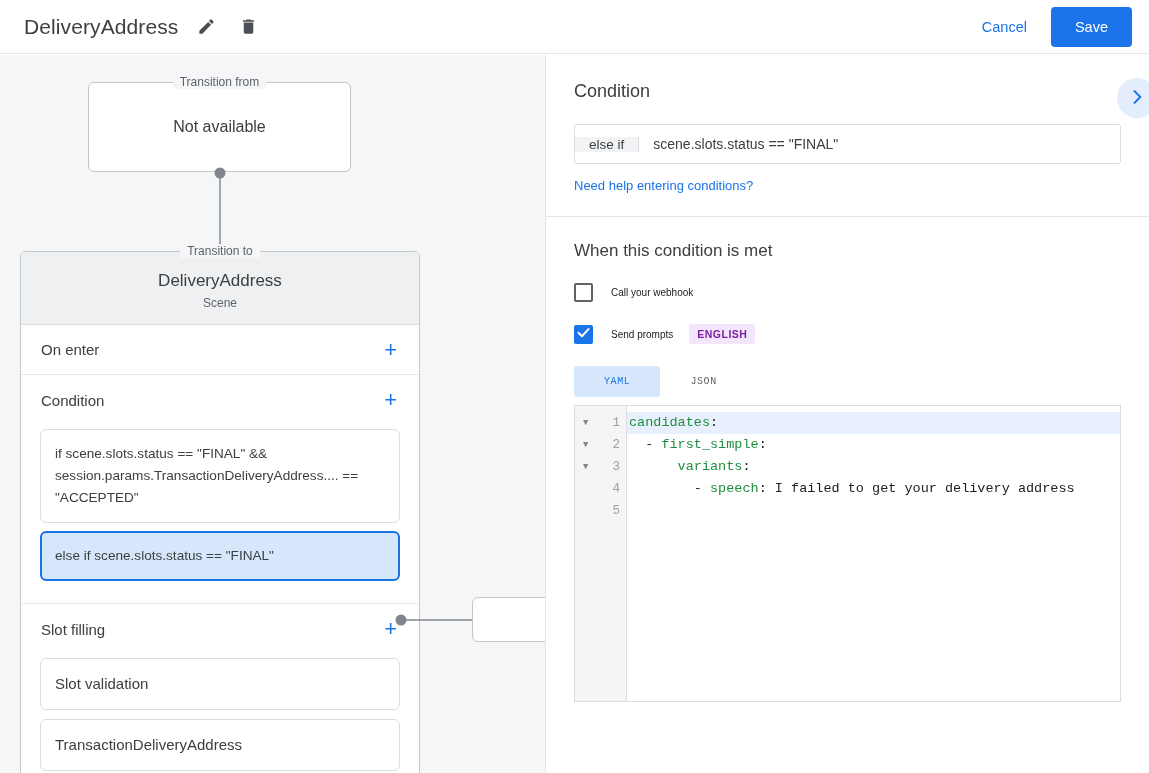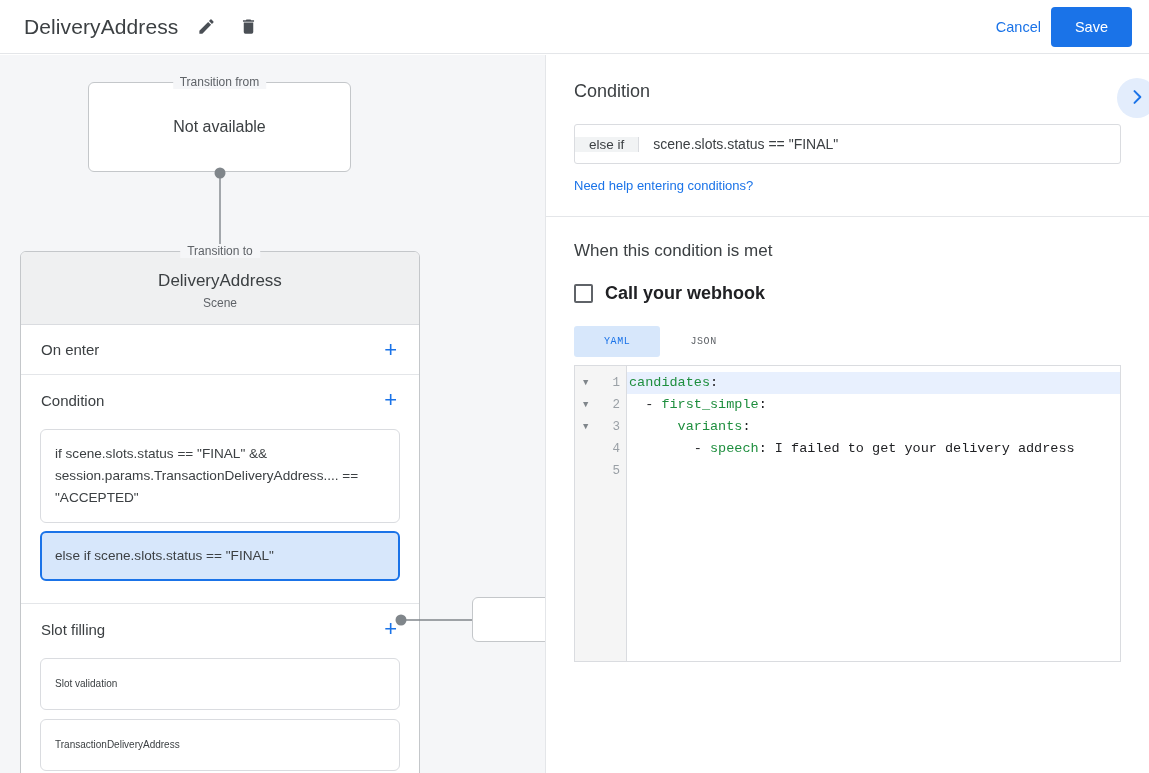--- a/index.html
+++ b/index.html
@@ -25,21 +25,21 @@
     margin-left: 24px; letter-spacing: .1px;
   }
   .hdr-icon-btn {
     width: 28px; height: 28px; margin-left: 14px;
     display: flex; align-items: center; justify-content: center;
     cursor: pointer; background: transparent; border: none; padding: 0;
   }
   .hdr-icon-btn svg { display: block; }
   #header-actions {
     margin-left: auto; display: flex; align-items: center;
-    padding-right: 17px; 
+    padding-right: 17px; gap: 14px;
   }
   #cancel-button {
     font-size: 14.5px; color: #1a73e8; font-weight: 500;
     background: transparent; border: none; cursor: pointer;
     padding: 8px 10px; border-radius: 4px;
     font-family: "Liberation Sans", sans-serif;
   }
   #save-button {
     font-size: 14.5px; color: #ffffff; font-weight: 500;
     background: #1a73e8; border: none; cursor: pointer;
@@ -123,21 +123,21 @@
     font-size: 13.6px; color: #3c4043; line-height: 22px;
     margin-bottom: 8px; cursor: pointer;
   }
   .cond-chip.selected {
     background: #d7e7fb; border: 2px solid #1a73e8;
     padding: 12px 13px;
   }
   .slot-chip {
     border: 1px solid #dadce0; border-radius: 6px;
     background: #ffffff; padding: 16px 14px;
-    font-size: 10px; color: #3c4043; line-height: 18px;
+    font-size: 15px; color: #3c4043; line-height: 18px;
     margin-bottom: 9px; cursor: pointer;
   }
 
   
   #edge-out { position: absolute; left: 395px; top: 552px; width: 90px; height: 26px; }
   #node-stub {
     position: absolute; left: 472px; top: 542px;
     width: 120px; height: 45px;
     border: 1px solid #c4c7ca; border-radius: 6px;
     background: #ffffff;
@@ -191,21 +191,21 @@
   .checkbox-row { display: flex; align-items: center; margin-bottom: 22px; }
   .cb-box {
     width: 19px; height: 19px; border: 2px solid #5f6368;
     border-radius: 2px; background: #ffffff; cursor: pointer;
     flex: 0 0 auto;
   }
   .cb-box.checked {
     background: #1a73e8; border-color: #1a73e8;
     display: flex; align-items: center; justify-content: center;
   }
-  .cb-label { font-size: 18px; color: #202124; font-weight: 700; margin-left: 12px; }
+  .cb-label { font-size: 10px; color: #202124; font-weight: 400; margin-left: 18px; }
   #language-badge {
     margin-left: 16px; background: #f3e5fb; color: #7b1fa2;
     font-size: 10.5px; font-weight: 700; letter-spacing: .5px;
     padding: 4px 8px; border-radius: 3px;
   }
   #prompt-hint {
     font-size: 13.4px; color: #3c4043; line-height: 19px;
     margin-top: -8px; margin-bottom: 18px; max-width: 556px;
   }
   #prompt-hint a { color: #1a73e8; text-decoration: none; cursor: pointer; }
@@ -356,20 +356,31 @@
   </div>
 
   <div id="met-section">
     <div id="met-heading">When this condition is met</div>
 
     <div class="checkbox-row">
       <span class="cb-box"></span>
       <span class="cb-label">Call your webhook</span>
     </div>
 
+    <div class="checkbox-row">
+      <span class="cb-box checked">
+        <span>
+          <svg width="15" height="15" viewBox="0 0 24 24" fill="none" stroke="#ffffff" stroke-width="3.2" stroke-linecap="round" stroke-linejoin="round">
+            <polyline points="4 12.5 9.5 18 20 6.5"></polyline>
+          </svg>
+        </span>
+      </span>
+      <span class="cb-label">Send prompts</span>
+      <span id="language-badge">ENGLISH</span>
+    </div>
 
 
     <div id="editor-tabs">
       <button class="editor-tab active">YAML</button>
       <button class="editor-tab">JSON</button>
     </div>
 
     <div id="code-editor">
       <div id="editor-gutter">
           <div class="gutter-line">

